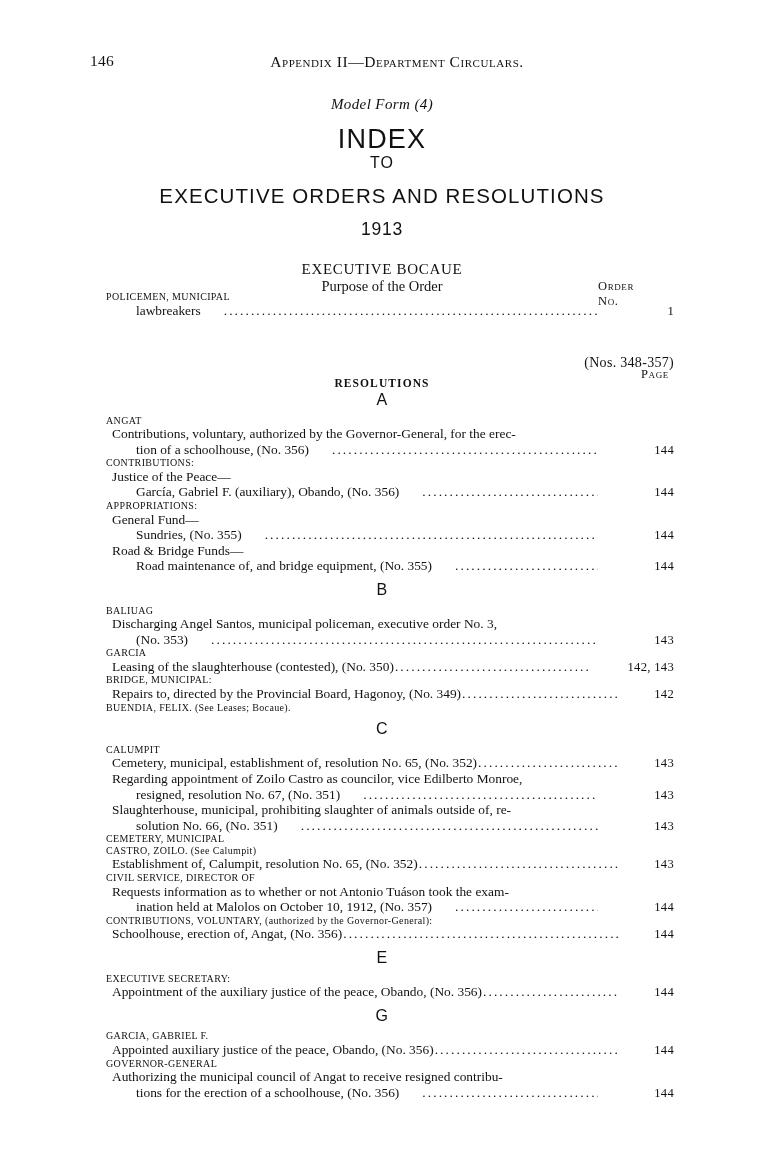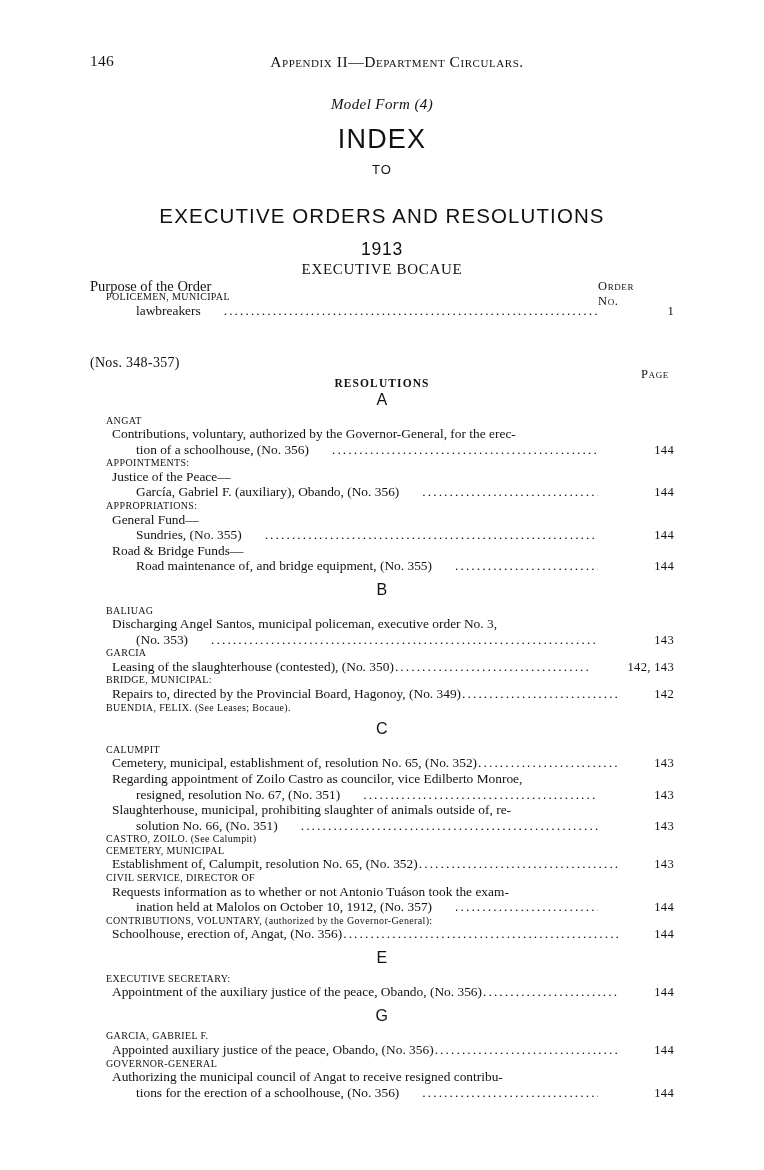--- a/index.html
+++ b/index.html
@@ -58,27 +58,27 @@
     font-style: italic;
     font-size: 15px;
     letter-spacing: .4px;
     margin-bottom: 12px;
   }
   .t-index {
     font-family: "Liberation Sans", "DejaVu Sans", sans-serif;
     font-size: 27px;
     letter-spacing: 1.2px;
     line-height: 1.05;
-    margin-bottom: 9px;
+    margin-bottom: 1px;
   }
   .t-to {
     font-family: "Liberation Sans", "DejaVu Sans", sans-serif;
-    font-size: 13px;
+    font-size: 16px;
     letter-spacing: 1px;
-    margin-bottom: 27px;
+    margin-bottom: 12px;
   }
   .t-main {
     font-family: "Liberation Sans", "DejaVu Sans", sans-serif;
     font-size: 20.5px;
     letter-spacing: 1.1px;
     margin-bottom: 11px;
   }
   .t-year {
     font-family: "Liberation Sans", "DejaVu Sans", sans-serif;
     font-size: 17.5px;
@@ -92,21 +92,21 @@
     width: 584px;
     text-align: center;
     font-size: 15px;
     letter-spacing: .7px;
     font-weight: normal;
   }
   .eo-sub {
     position: absolute;
     left: 90px; top: 278px;
     width: 584px;
-    text-align: left;
+    text-align: center;
     font-size: 14.5px;
   }
   .col-label {
     position: absolute;
     font-size: 12.5px;
     font-variant: small-caps;
     letter-spacing: .6px;
   }
   #order-no-label { left: 598px; top: 279px; }
   #page-label     { left: 641px; top: 367px; }
@@ -118,21 +118,21 @@
     text-align: center;
     font-size: 11.5px;
     font-weight: bold;
     letter-spacing: 1.1px;
     margin-top: 38px;
   }
   .res-sub {
     position: absolute;
     left: 90px; top: 355px;
     width: 584px;
-    text-align: left;
+    text-align: right;
     font-size: 14px;
     letter-spacing: .3px;
   }
 
   
   .body-area {
     position: absolute;
     left: 90px;
     width: 584px;
   }
@@ -236,21 +236,21 @@
 
   <div class="body-area" id="res-body">
       <div class="letter tight">A</div>
       <div class="hd i0">ANGAT</div>
       <div class="flow i1">Contributions, voluntary, authorized by the Governor-General, for the erec-</div>
       <div class="row i2">
         <span class="txt">tion of a schoolhouse, (No. 356)</span>
         <span class="leader">............................................................................................................................................</span>
         <span class="pg">144</span>
       </div>
-      <div class="hd i0">APPOINTMENTS:</div>
+      <div class="hd i0">CONTRIBUTIONS:</div>
       <div class="flow i1">Justice of the Peace—</div>
       <div class="row i2">
         <span class="txt">García, Gabriel F. (auxiliary), Obando, (No. 356)</span>
         <span class="leader">............................................................................................................................................</span>
         <span class="pg">144</span>
       </div>
       <div class="hd i0">APPROPRIATIONS:</div>
       <div class="flow i1">General Fund—</div>
       <div class="row i2">
         <span class="txt">Sundries, (No. 355)</span>
@@ -296,22 +296,22 @@
         <span class="txt">resigned, resolution No. 67, (No. 351)</span>
         <span class="leader">............................................................................................................................................</span>
         <span class="pg">143</span>
       </div>
       <div class="flow i1">Slaughterhouse, municipal, prohibiting slaughter of animals outside of, re-</div>
       <div class="row i2">
         <span class="txt">solution No. 66, (No. 351)</span>
         <span class="leader">............................................................................................................................................</span>
         <span class="pg">143</span>
       </div>
+      <div class="hd i0">CEMETERY, MUNICIPAL</div>
       <div class="hd i0">CASTRO, ZOILO.   (See Calumpit)</div>
-      <div class="hd i0">CEMETERY, MUNICIPAL</div>
       <div class="row i1">
         <span class="txt">Establishment of, Calumpit, resolution No. 65, (No. 352)</span>
         <span class="leader">............................................................................................................................................</span>
         <span class="pg">143</span>
       </div>
       <div class="hd i0">CIVIL SERVICE, DIRECTOR OF</div>
       <div class="flow i1">Requests information as to whether or not Antonio Tuáson took the exam-</div>
       <div class="row i2">
         <span class="txt">ination held at Malolos on October 10, 1912, (No. 357)</span>
         <span class="leader">............................................................................................................................................</span>

